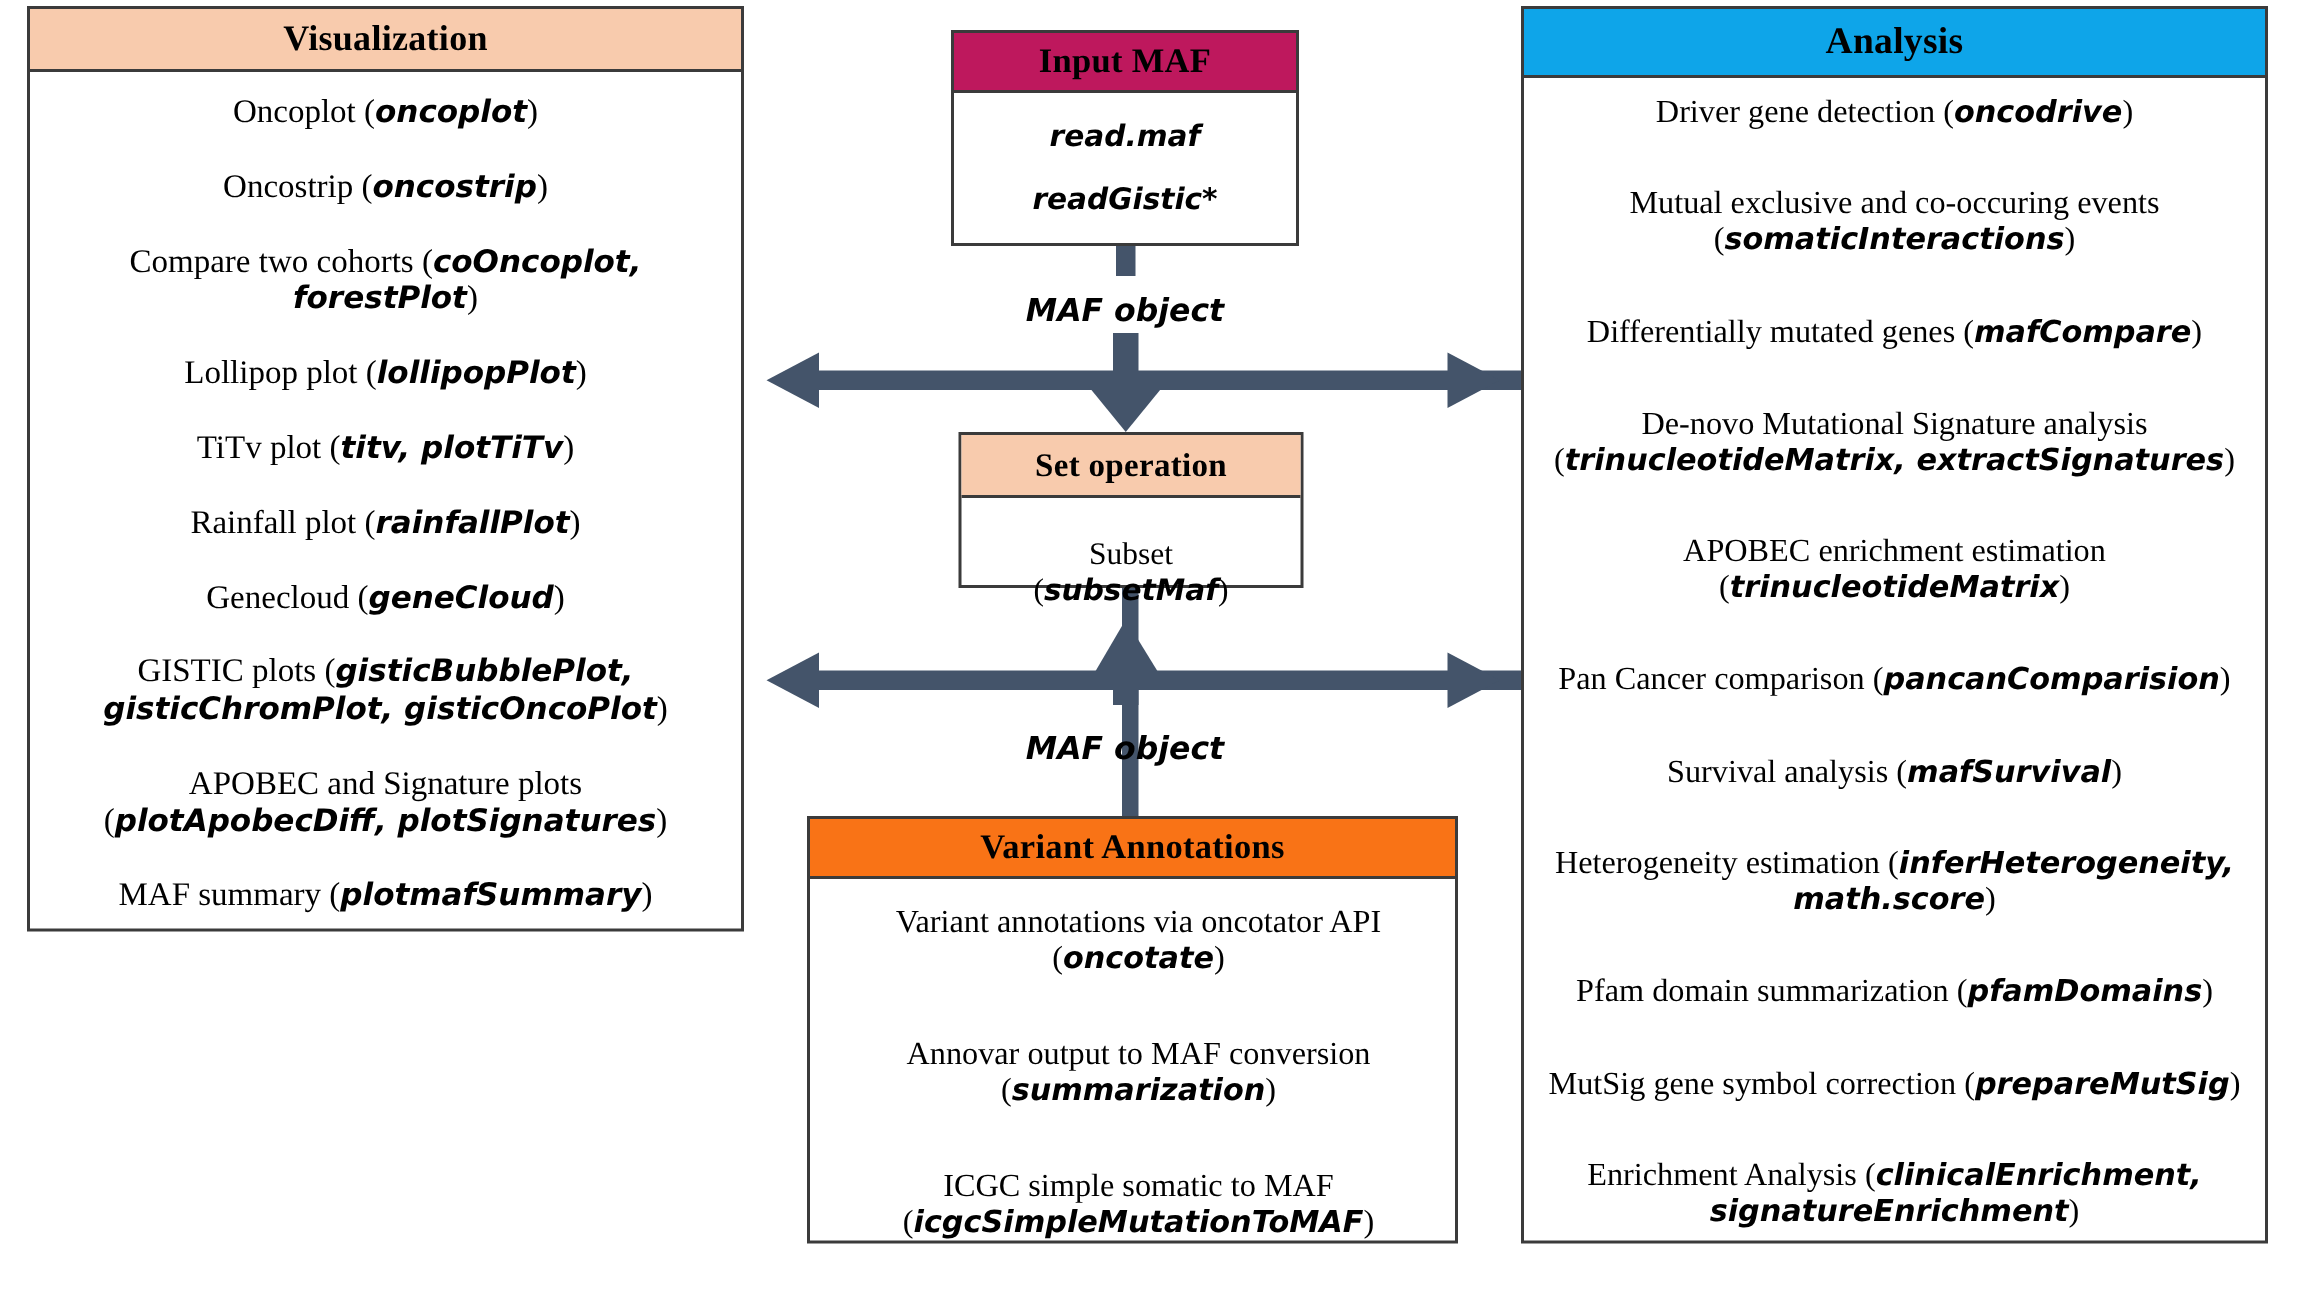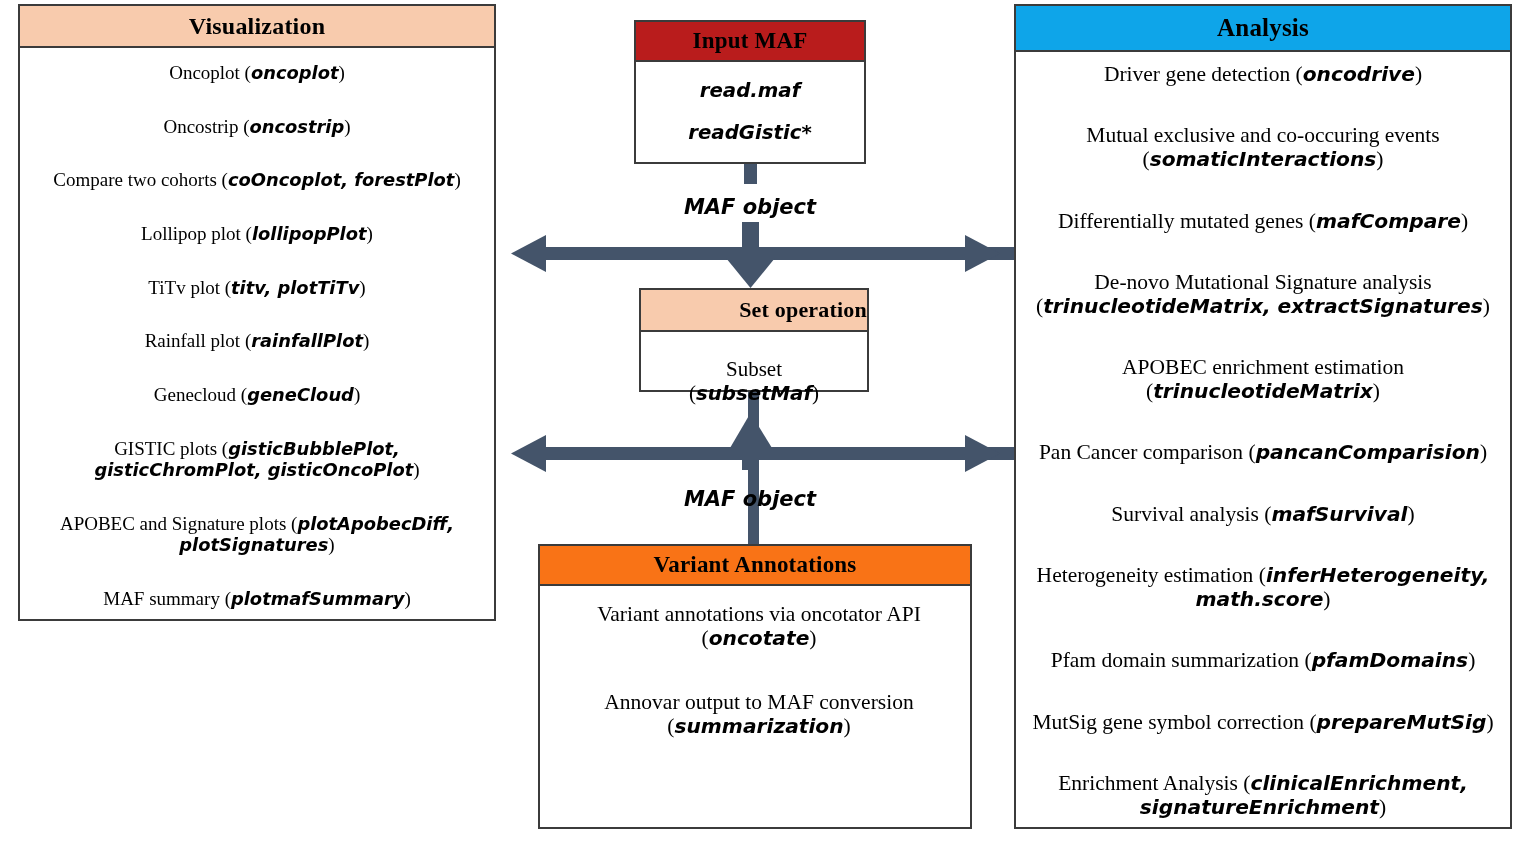--- a/index.html
+++ b/index.html
@@ -55,57 +55,56 @@
     left: 18px;  top: 4px;  width: 478px;  height: 617px;
   }
   #viz-panel .panel-header {
     height: 42px;  line-height: 40px;  font-size: 24px;
     background: #f8cbad;
   }
   #viz-panel .panel-body {
     height: 571px; padding: 14px 8px 10px 8px;
     justify-content: space-between;
   }
-  #viz-panel .entry { font-size: 19px; }
+  #viz-panel .entry { font-size: 22px; }
 
   #analysis-panel {
     left: 1014px;  top: 4px;  width: 498px;  height: 825px;
   }
   #analysis-panel .panel-header {
     height: 46px;  line-height: 44px;  font-size: 25px;
     background: #0ea5e9;
   }
   #analysis-panel .panel-body {
     height: 775px; padding: 10px 6px 8px 6px;
     justify-content: space-between;
   }
   #analysis-panel .entry { font-size: 21.5px; }
 
   
   #input-maf-panel {
     left: 634px;  top: 20px;  width: 232px;  height: 144px;
   }
   #input-maf-panel .panel-header {
     height: 40px;  line-height: 38px;  font-size: 23px;
-    background: #b91c1c;
+    background: #be185d;
   }
   #input-maf-panel .panel-body {
     height: 100px;  padding: 8px 4px;
     justify-content: space-around;
   }
   #input-maf-panel .entry { font-size: 21px; }
 
   
   #setop-panel {
     left: 639px;  top: 288px;  width: 230px;  height: 104px;
   }
   #setop-panel .panel-header {
     height: 42px;  line-height: 40px;  font-size: 22px;
     background: #f8cbad;
-    text-align: right;
   }
   #setop-panel .panel-body {
     height: 58px;  padding: 22px;
     justify-content: flex-start;
   }
   #setop-panel .entry { font-size: 21px; padding-top: 4px; }
 
   
   #variant-panel {
     left: 538px;  top: 544px;  width: 434px;  height: 285px;
@@ -206,20 +205,21 @@
   <div class="panel-body">
       <div class="entry"><span>Subset (</span><span class="fn">subsetMaf</span><span>)</span></div>
     </div>
 </div>
 
 <div class="panel" id="variant-panel">
   <div class="panel-header">Variant Annotations</div>
   <div class="panel-body">
       <div class="entry"><span>Variant annotations via oncotator API (</span><span class="fn">oncotate</span><span>)</span></div>
       <div class="entry"><span>Annovar output to MAF conversion (</span><span class="fn">summarization</span><span>)</span></div>
+      <div class="entry"><span>ICGC simple somatic to MAF (</span><span class="fn">icgcSimpleMutationToMAF</span><span>)</span></div>
     </div>
 </div>
 
 <div class="panel" id="analysis-panel">
   <div class="panel-header">Analysis</div>
   <div class="panel-body">
       <div class="entry"><span>Driver gene detection (</span><span class="fn">oncodrive</span><span>)</span></div>
       <div class="entry"><span>Mutual exclusive and co-occuring events (</span><span class="fn">somaticInteractions</span><span>)</span></div>
       <div class="entry"><span>Differentially mutated genes (</span><span class="fn">mafCompare</span><span>)</span></div>
       <div class="entry"><span>De-novo Mutational Signature analysis (</span><span class="fn">trinucleotideMatrix, extractSignatures</span><span>)</span></div>

